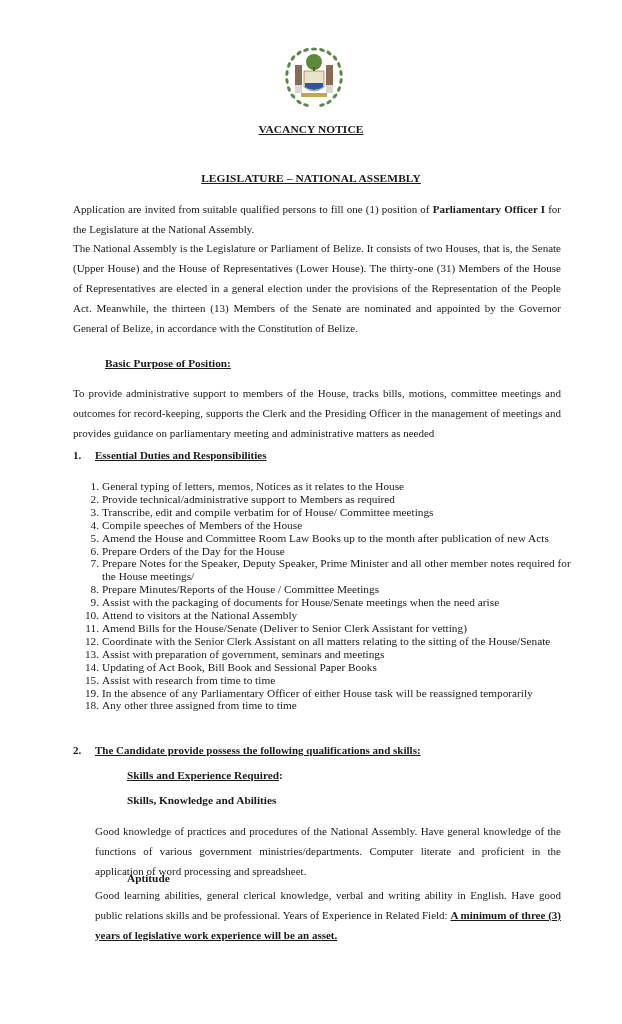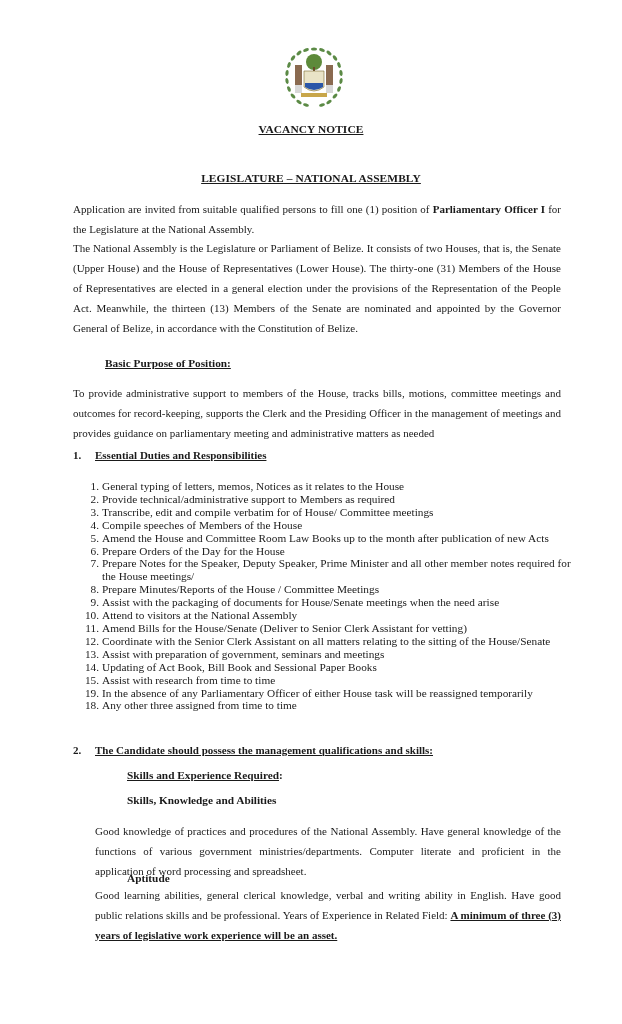--- a/index.html
+++ b/index.html
@@ -146,21 +146,21 @@
         <span class="num">19.</span>
         <span class="txt"> In the absence of any Parliamentary Officer of either House task will be reassigned temporarily</span>
       </li>
     <li>
         <span class="num">18.</span>
         <span class="txt">Any other three assigned from time to time</span>
       </li>
   </ol>
 
   <div class="num-head" style="top:744px;">
-    <span class="n">2.</span><span class="t">The Candidate should possess the management qualifications and skills:</span>
+    <span class="n">2.</span><span class="t">The Candidate provide possess the following qualifications and skills:</span>
   </div>
 
   <div class="sub-head" style="left:95px; top:769px;">
     <span class="u">Skills and Experience Required</span><span>:</span>
   </div>
 
   <div class="sub-head" style="left:95px; top:794px;">Skills, Knowledge and Abilities</div>
 
   <div class="para" style="left:95px; width:466px; top:821px;">Good knowledge of practices and procedures of the National Assembly. Have general knowledge of the functions of various government ministries/departments. Computer literate and proficient in the application of word processing and spreadsheet.</div>
 

